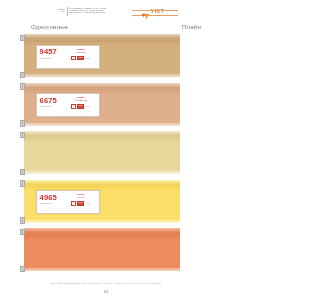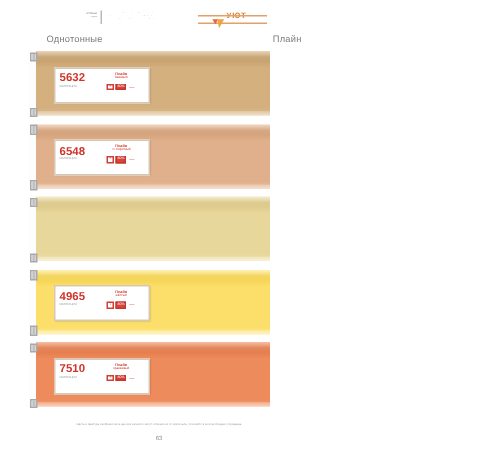--- a/index.html
+++ b/index.html
@@ -195,21 +195,21 @@
       <div class="band">
         <div class="band-fill" style="background:linear-gradient(to bottom,#e0c194 0%,#c09a66 9%,#d4b07f 26%,#d4b07f 88%,#dcbb8c 100%)"></div>
         <div class="band-gloss"></div>
         <div class="band-shade-bot"></div>
       </div>
       <div class="spine"></div>
       <div class="clip top"></div>
       <div class="clip bot"></div>
       <div class="card">
         <div class="card-left">
-          <div class="card-code">5632</div>
+          <div class="card-code">9457</div>
           <div class="card-sub">КОЛЛЕКЦИЯ</div>
         </div>
         <div class="card-right">
           <div class="card-name">Плайн</div>
           <div class="card-name2">бежевый</div>
           <div class="badges">
             <div class="badge">I</div>
             <div class="badge wide">80%</div>
             <div class="badge dash">—</div>
           </div>
@@ -221,21 +221,21 @@
       <div class="band">
         <div class="band-fill" style="background:linear-gradient(to bottom,#ebc4a5 0%,#cf9a72 9%,#e0b08c 26%,#e0b08c 88%,#e8bd9b 100%)"></div>
         <div class="band-gloss"></div>
         <div class="band-shade-bot"></div>
       </div>
       <div class="spine"></div>
       <div class="clip top"></div>
       <div class="clip bot"></div>
       <div class="card">
         <div class="card-left">
-          <div class="card-code">6548</div>
+          <div class="card-code">6675</div>
           <div class="card-sub">КОЛЛЕКЦИЯ</div>
         </div>
         <div class="card-right">
           <div class="card-name">Плайн</div>
           <div class="card-name2">コ софитный</div>
           <div class="badges">
             <div class="badge">I</div>
             <div class="badge wide">80%</div>
             <div class="badge dash">—</div>
           </div>
@@ -282,35 +282,20 @@
 
     <div class="row">
       <div class="band">
         <div class="band-fill" style="background:linear-gradient(to bottom,#f3a179 0%,#df7544 9%,#ed8b5c 26%,#ed8b5c 88%,#f09a6e 100%)"></div>
         <div class="band-gloss"></div>
         <div class="band-shade-bot"></div>
       </div>
       <div class="spine"></div>
       <div class="clip top"></div>
       <div class="clip bot"></div>
-      <div class="card">
-        <div class="card-left">
-          <div class="card-code">7510</div>
-          <div class="card-sub">КОЛЛЕКЦИЯ</div>
-        </div>
-        <div class="card-right">
-          <div class="card-name">Плайн</div>
-          <div class="card-name2">оранжевый</div>
-          <div class="badges">
-            <div class="badge">I</div>
-            <div class="badge wide">80%</div>
-            <div class="badge dash">—</div>
-          </div>
-        </div>
-      </div>
     </div>
 
   </div>
 
   <div class="footer">
     <div class="disclaimer">Цвета и фактура изображения в данном каталоге могут отличаться от оригинала, уточняйте в местах продаж у продавца</div>
     <div class="pageno">63</div>
   </div>
 
 </div>

